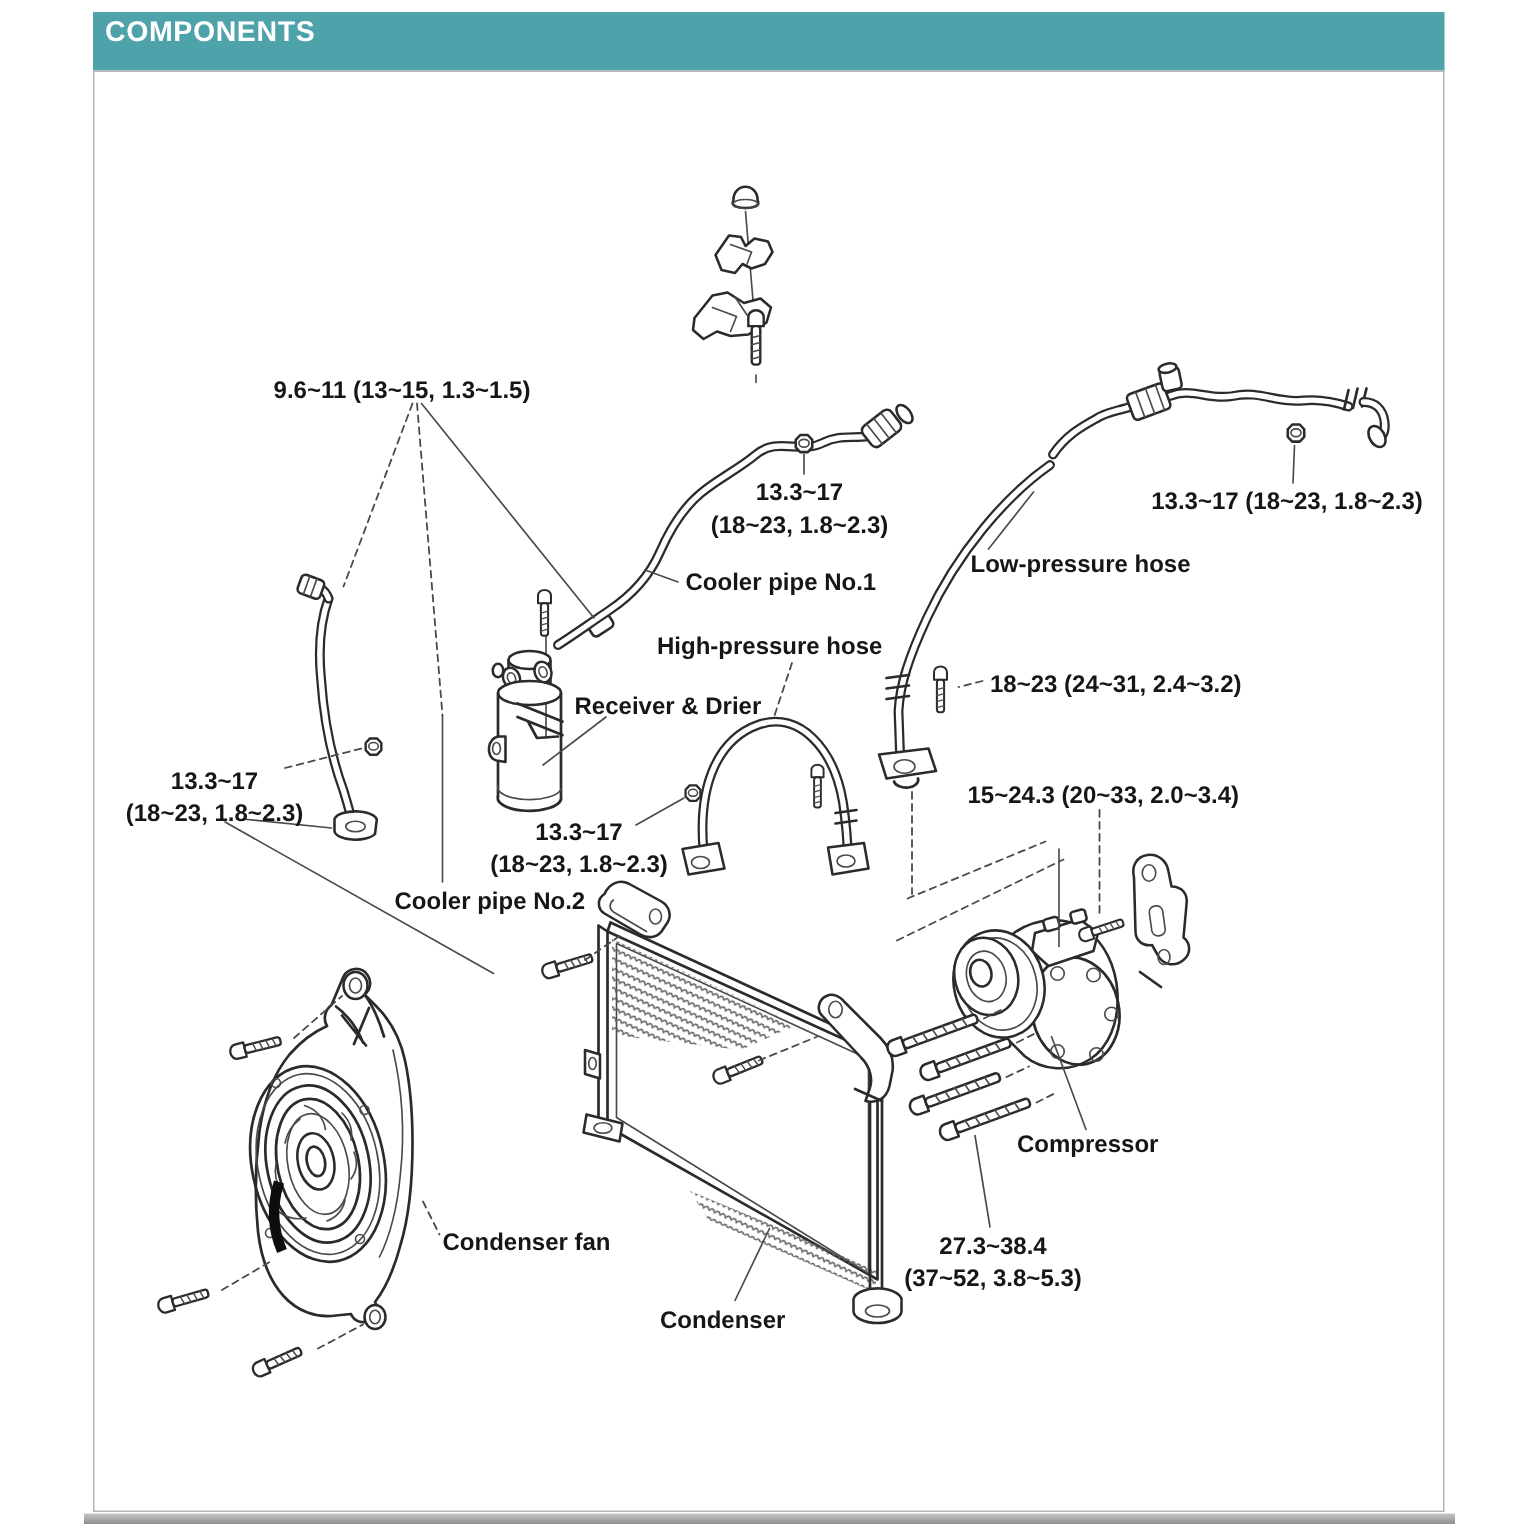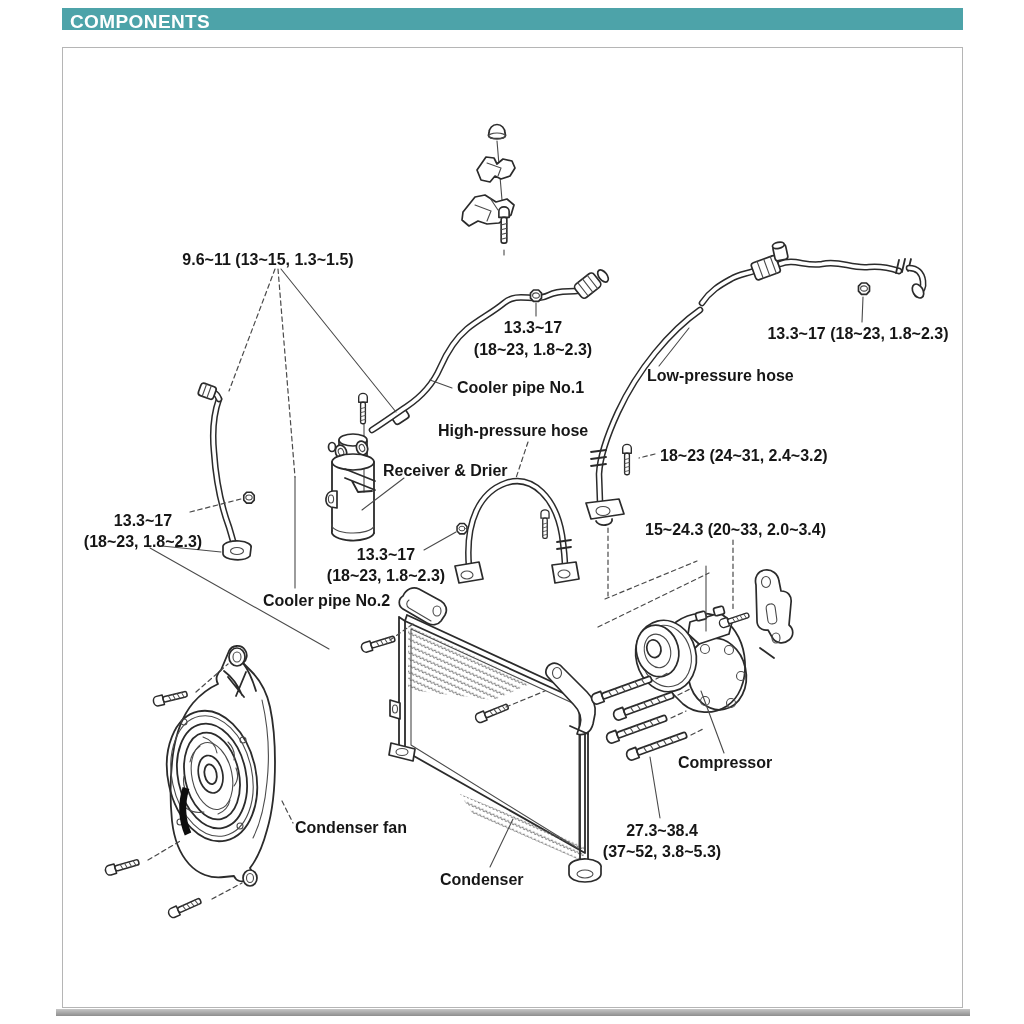--- a/index.html
+++ b/index.html
@@ -1,18 +1,18 @@
 <!DOCTYPE html>
 <html><head>
 <meta charset="utf-8">
 <style>
   html,body{margin:0;padding:0;}
   body{width:1024px;height:1024px;background:#ffffff;position:relative;overflow:hidden;
        font-family:"Liberation Sans",sans-serif;}
-  .header-bar{position:absolute;left:62px;top:8px;width:901px;height:22px;background:#4DA3A9;
+  .header-bar{position:absolute;left:62px;top:8px;width:901px;height:40px;background:#4DA3A9;
        color:#ffffff;font-weight:bold;font-size:19px;line-height:28px;padding-left:8px;
        box-sizing:border-box;letter-spacing:.4px;}
   .diagram-box{position:absolute;left:62px;top:47px;width:901px;height:961px;
        border:1px solid #b5b5b5;background:#ffffff;box-sizing:border-box;}
   .bottom-rule{position:absolute;left:56px;top:1009px;width:914px;height:7px;
        background:linear-gradient(#c6c6c6,#8e8e8e);}
   svg.diagram{position:absolute;left:0;top:0;width:1024px;height:1024px;}
   .ln{fill:none;stroke:#2b2b2b;stroke-width:1.8;stroke-linecap:round;stroke-linejoin:round;}
   .lnf{fill:#ffffff;stroke:#2b2b2b;stroke-width:1.7;stroke-linecap:round;stroke-linejoin:round;}
   .thin{fill:none;stroke:#4a4a4a;stroke-width:1.1;stroke-linecap:round;}

